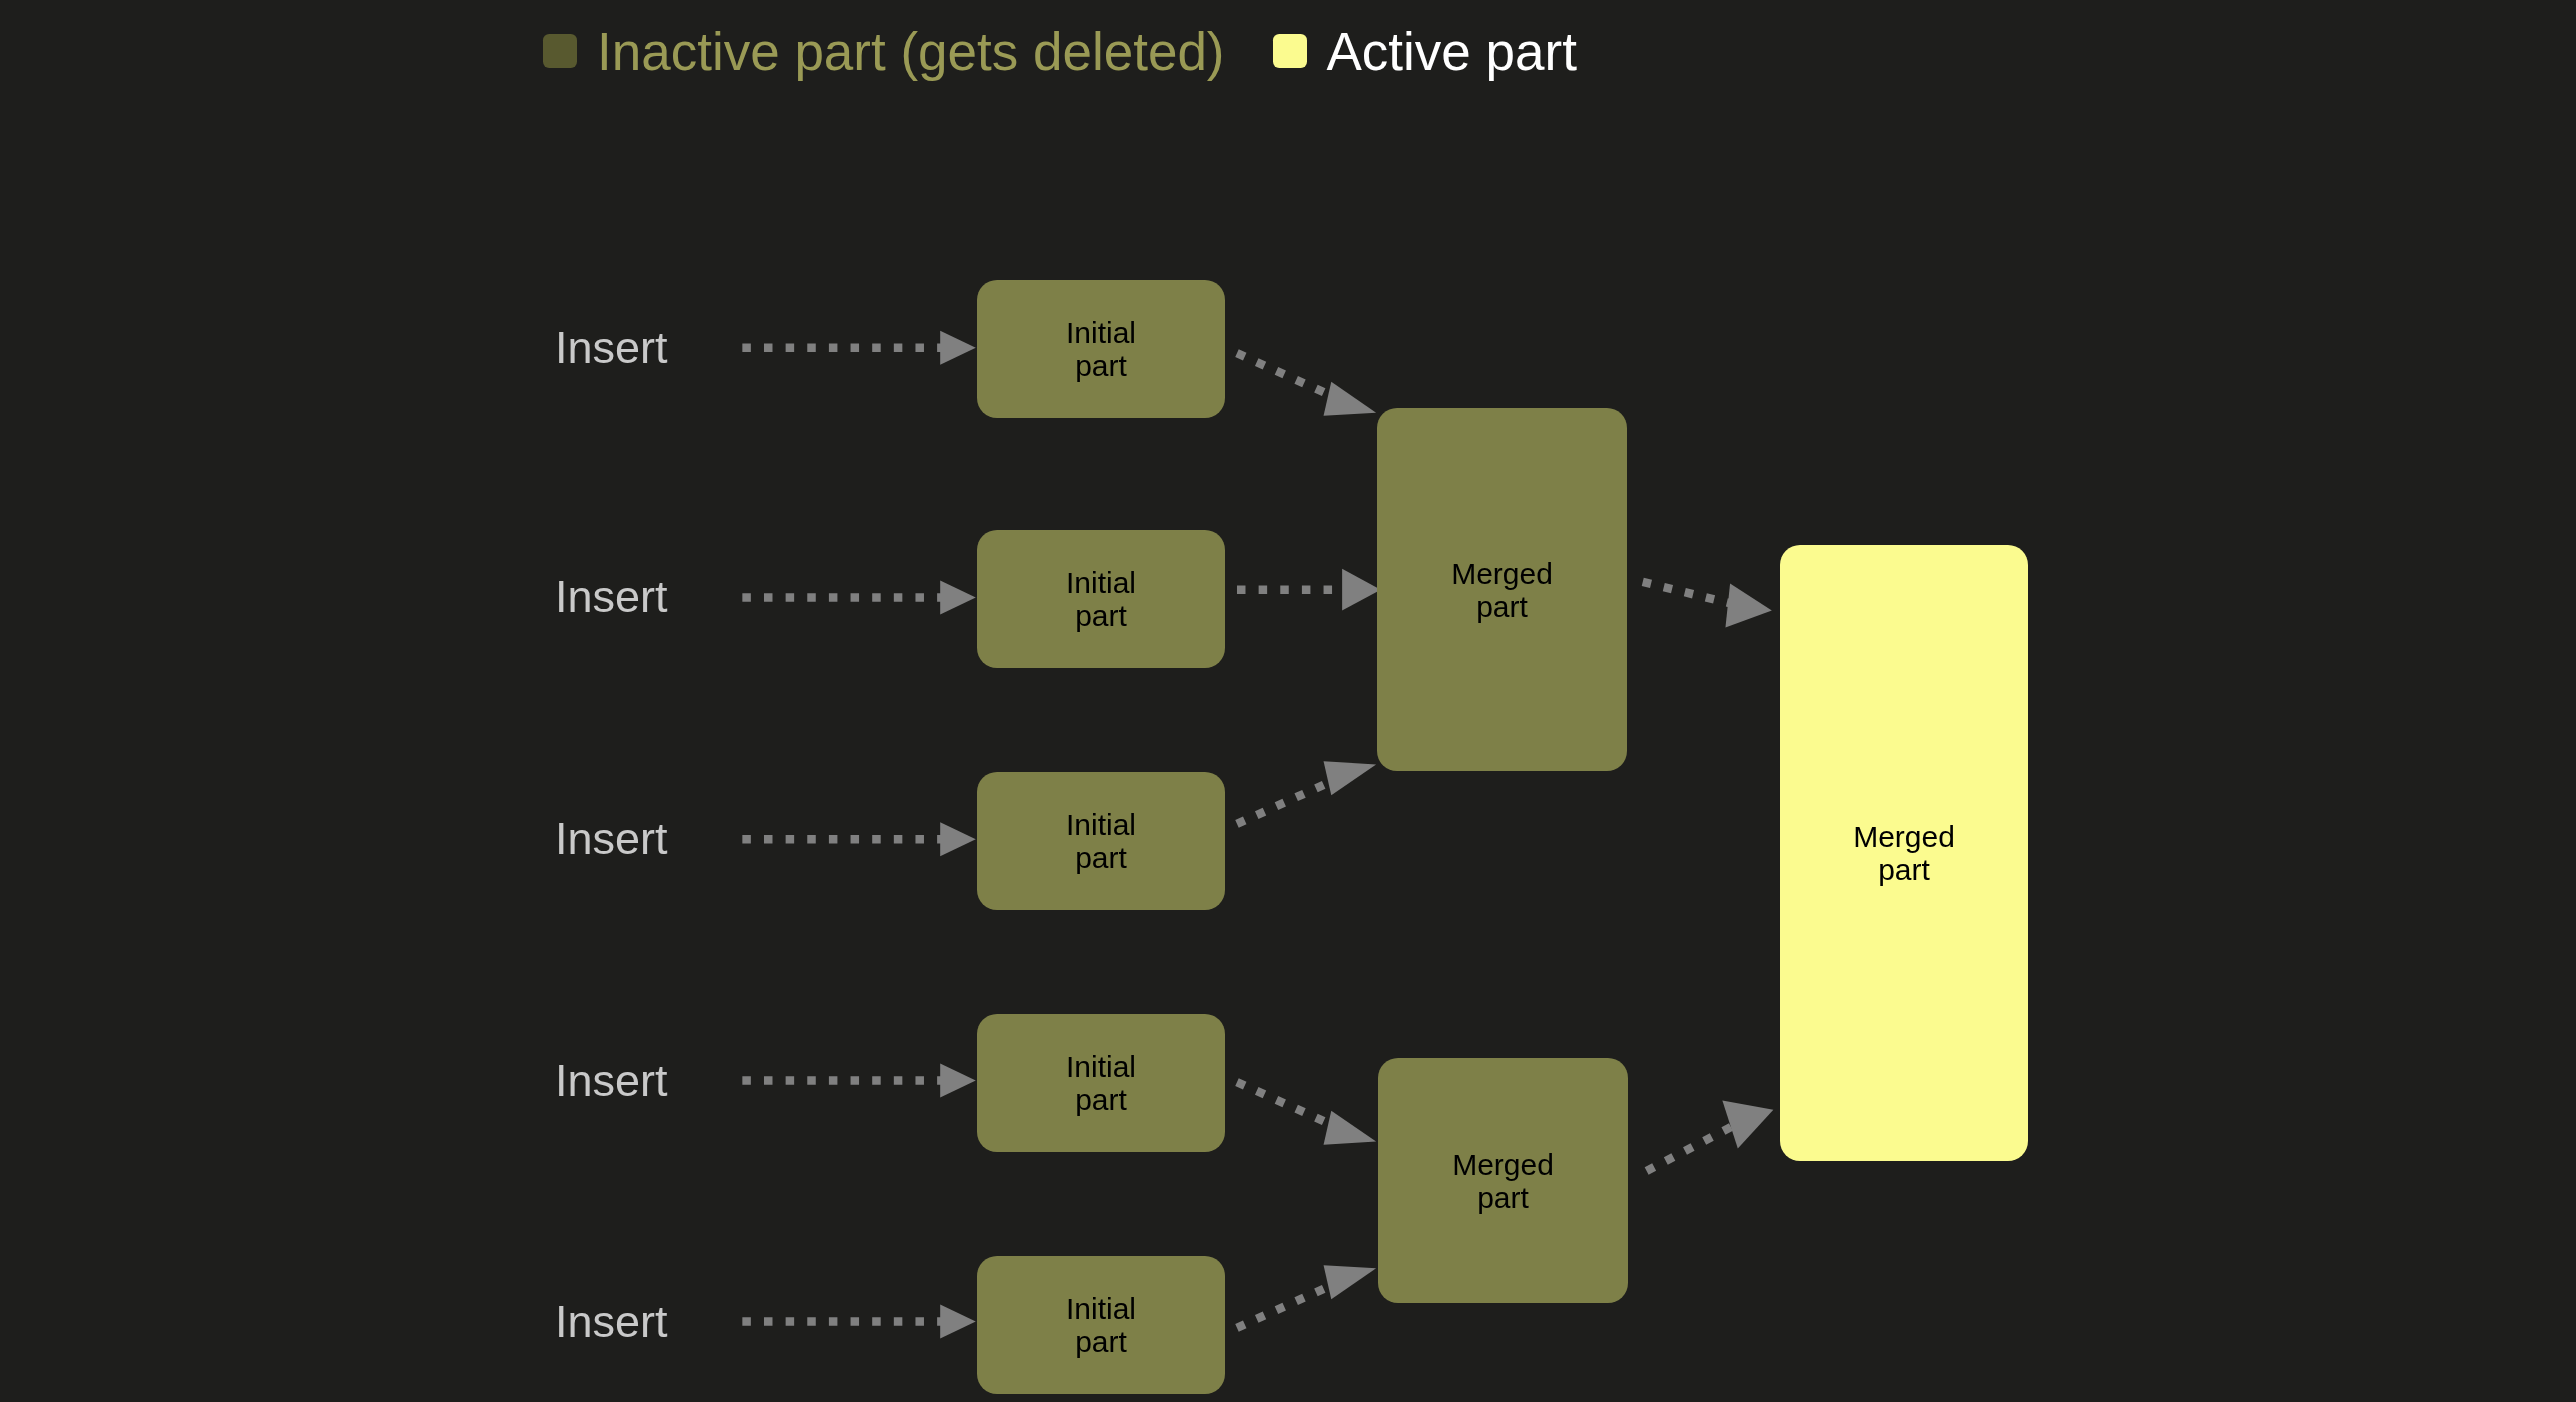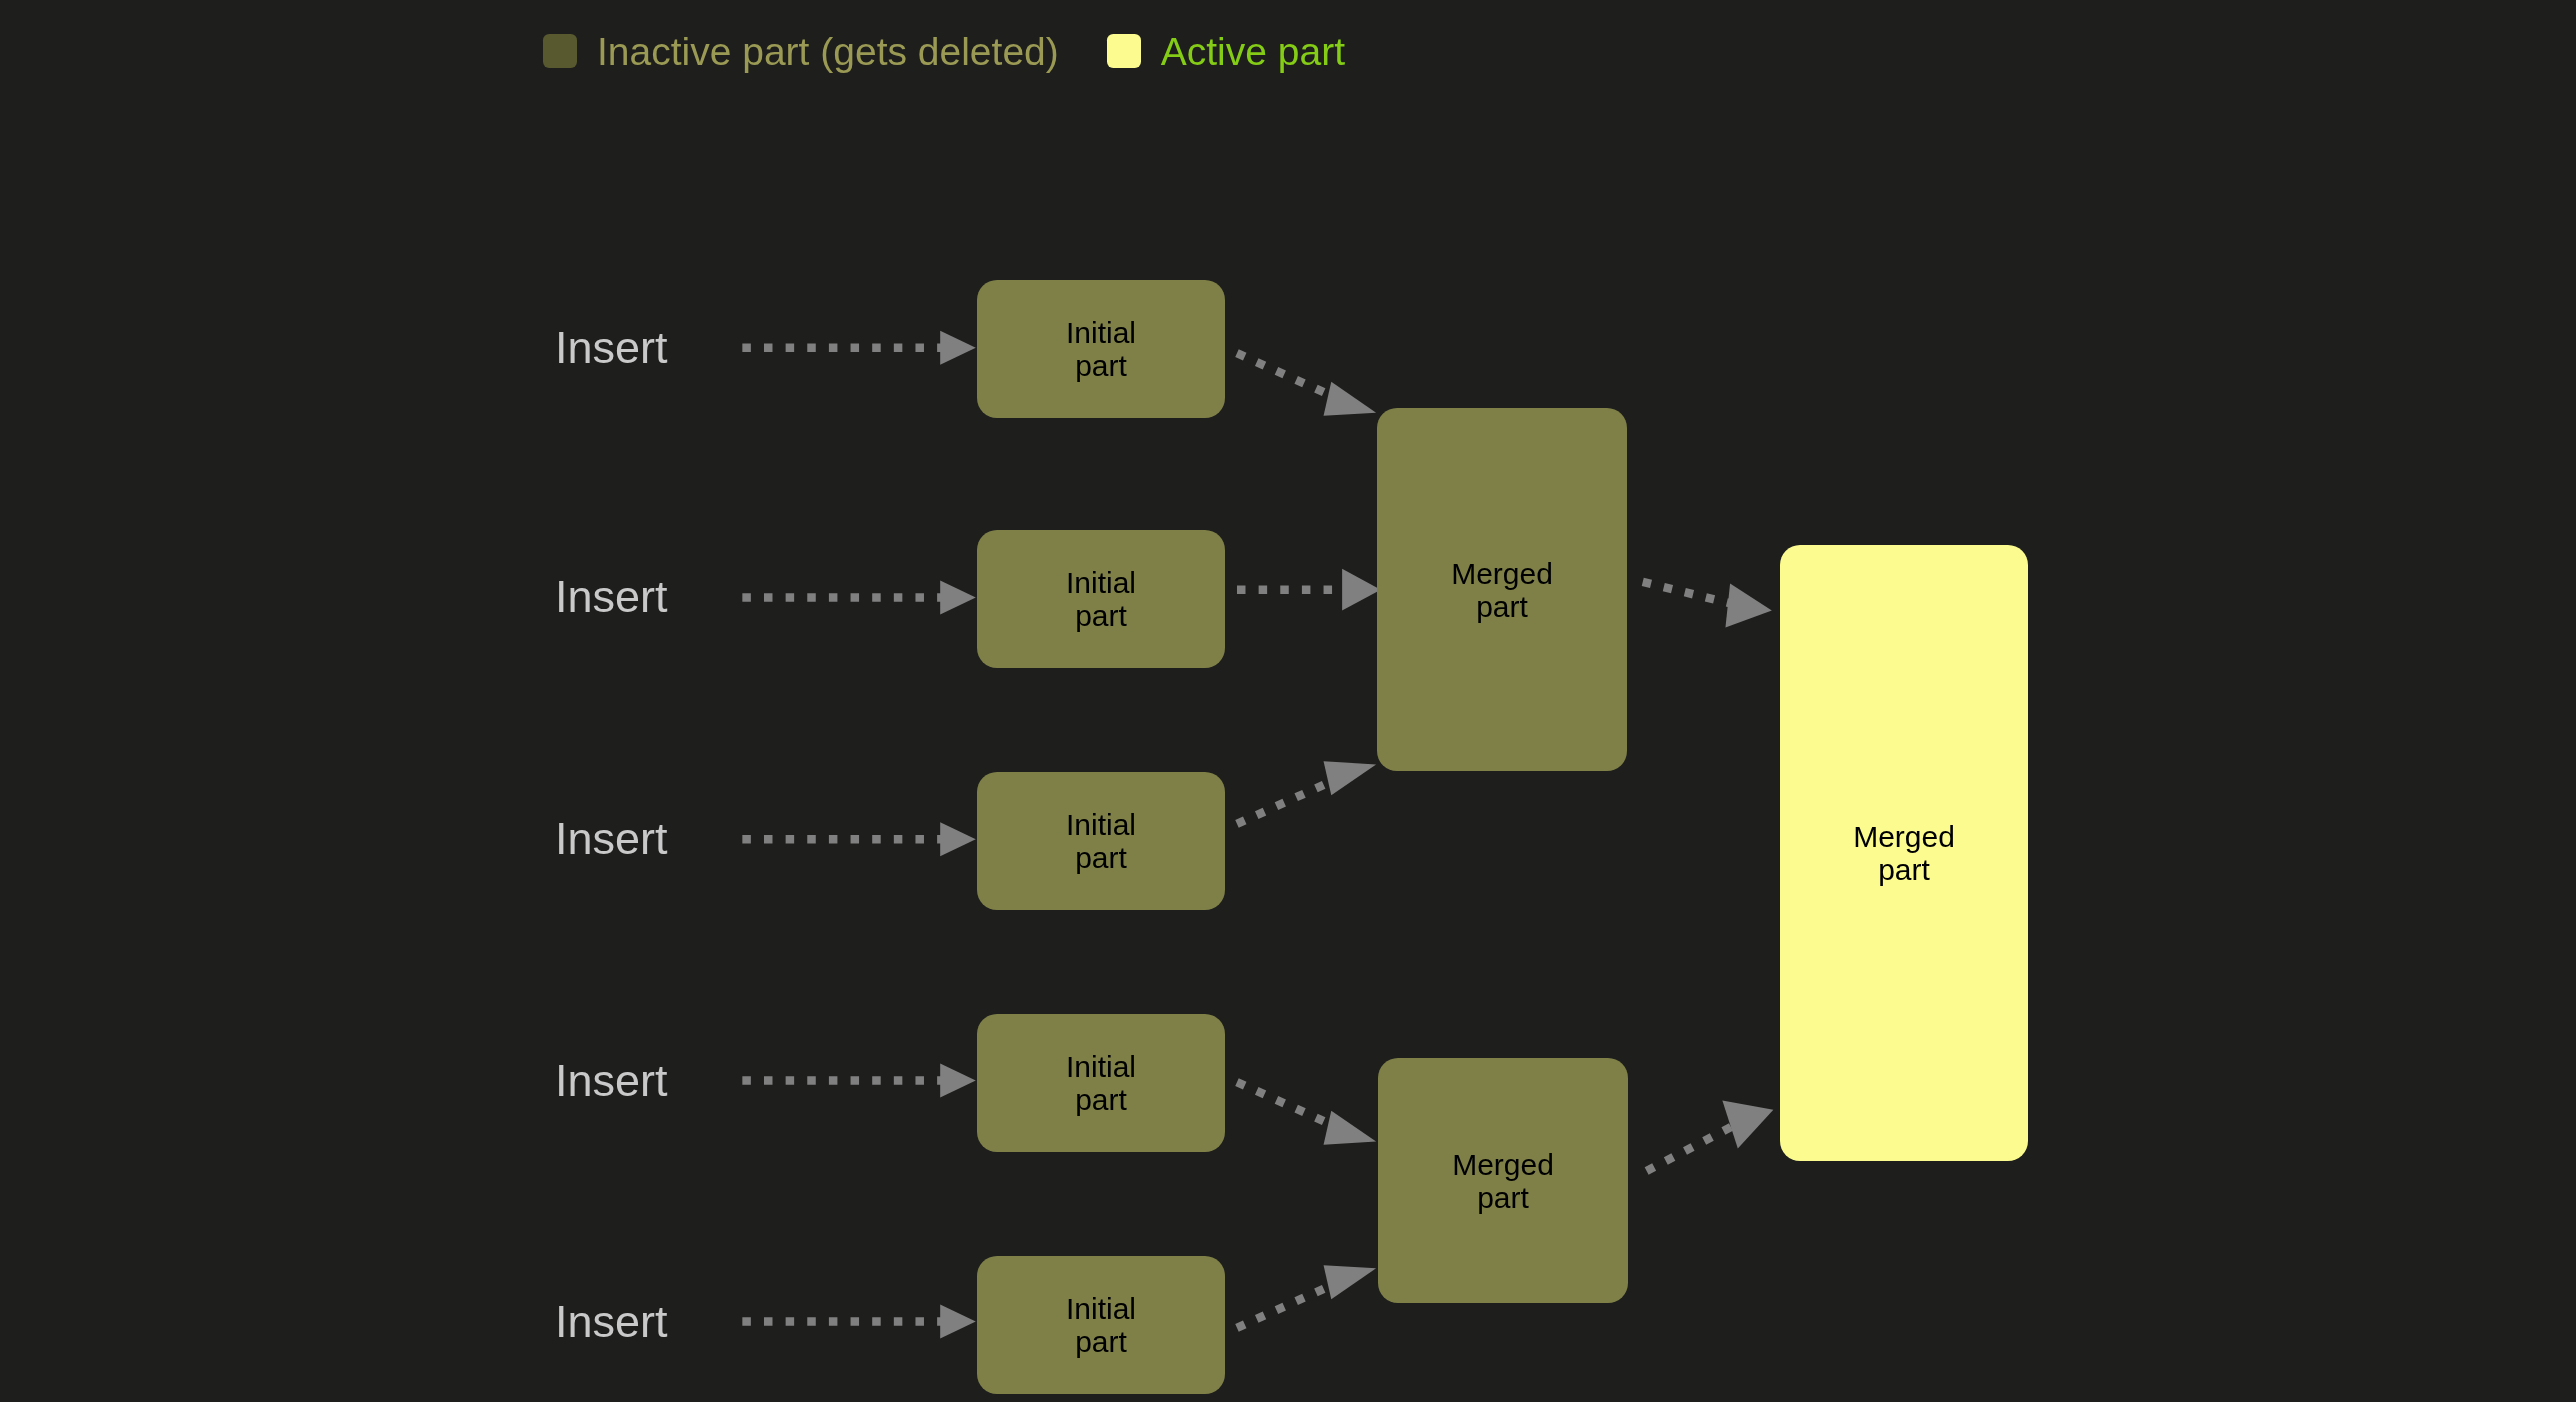--- a/index.html
+++ b/index.html
@@ -42,26 +42,26 @@
   }
   .legend-item + .legend-item { margin-left: 48px; }
   .legend-swatch {
     width: 34px;
     height: 34px;
     border-radius: 6.2px;
     flex: 0 0 auto;
   }
   .legend-label {
     margin-left: 20px;
-    font-size: 39px;
+    font-size: 53px;
     line-height: 1;
     white-space: nowrap;
   }
   .legend-label.inactive { color: #9a9a55; }
-  .legend-label.active   { color: #84cc16; }
+  .legend-label.active   { color: #ffffff; }
 
   
   .node {
     position: absolute;
     border-radius: 20px;
     display: flex;
     align-items: center;
     justify-content: center;
     text-align: center;
     color: #000000;

